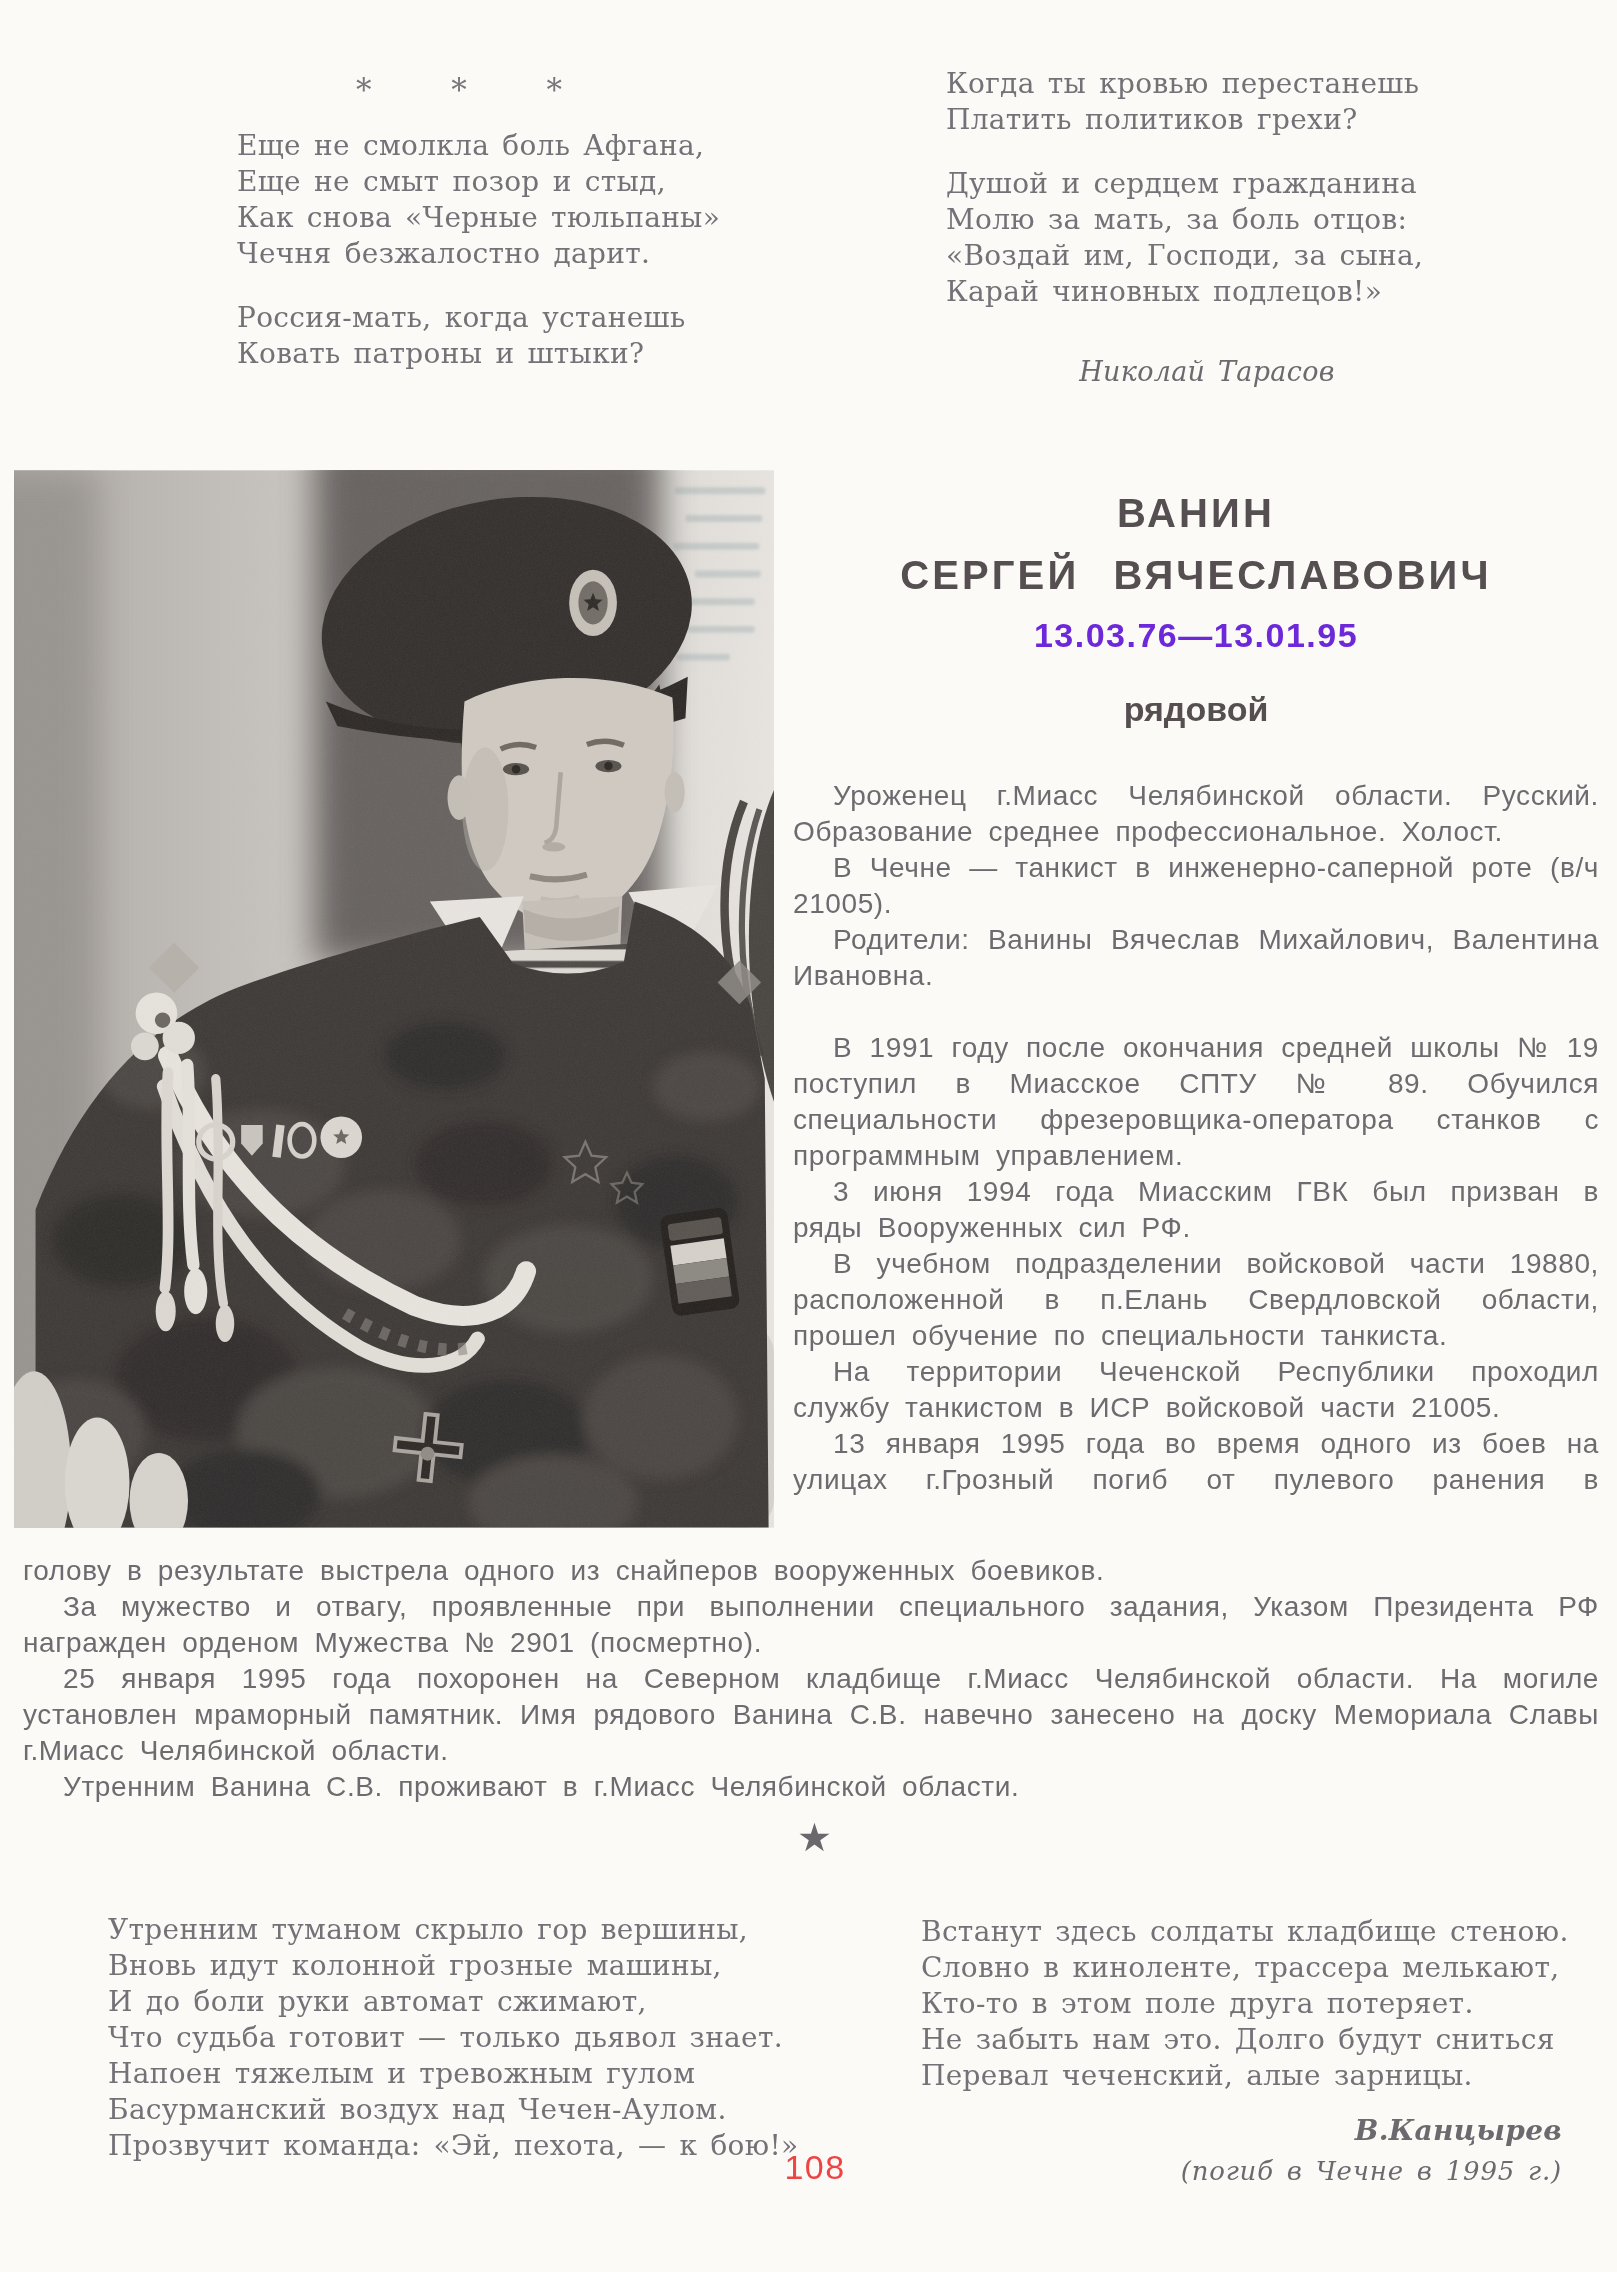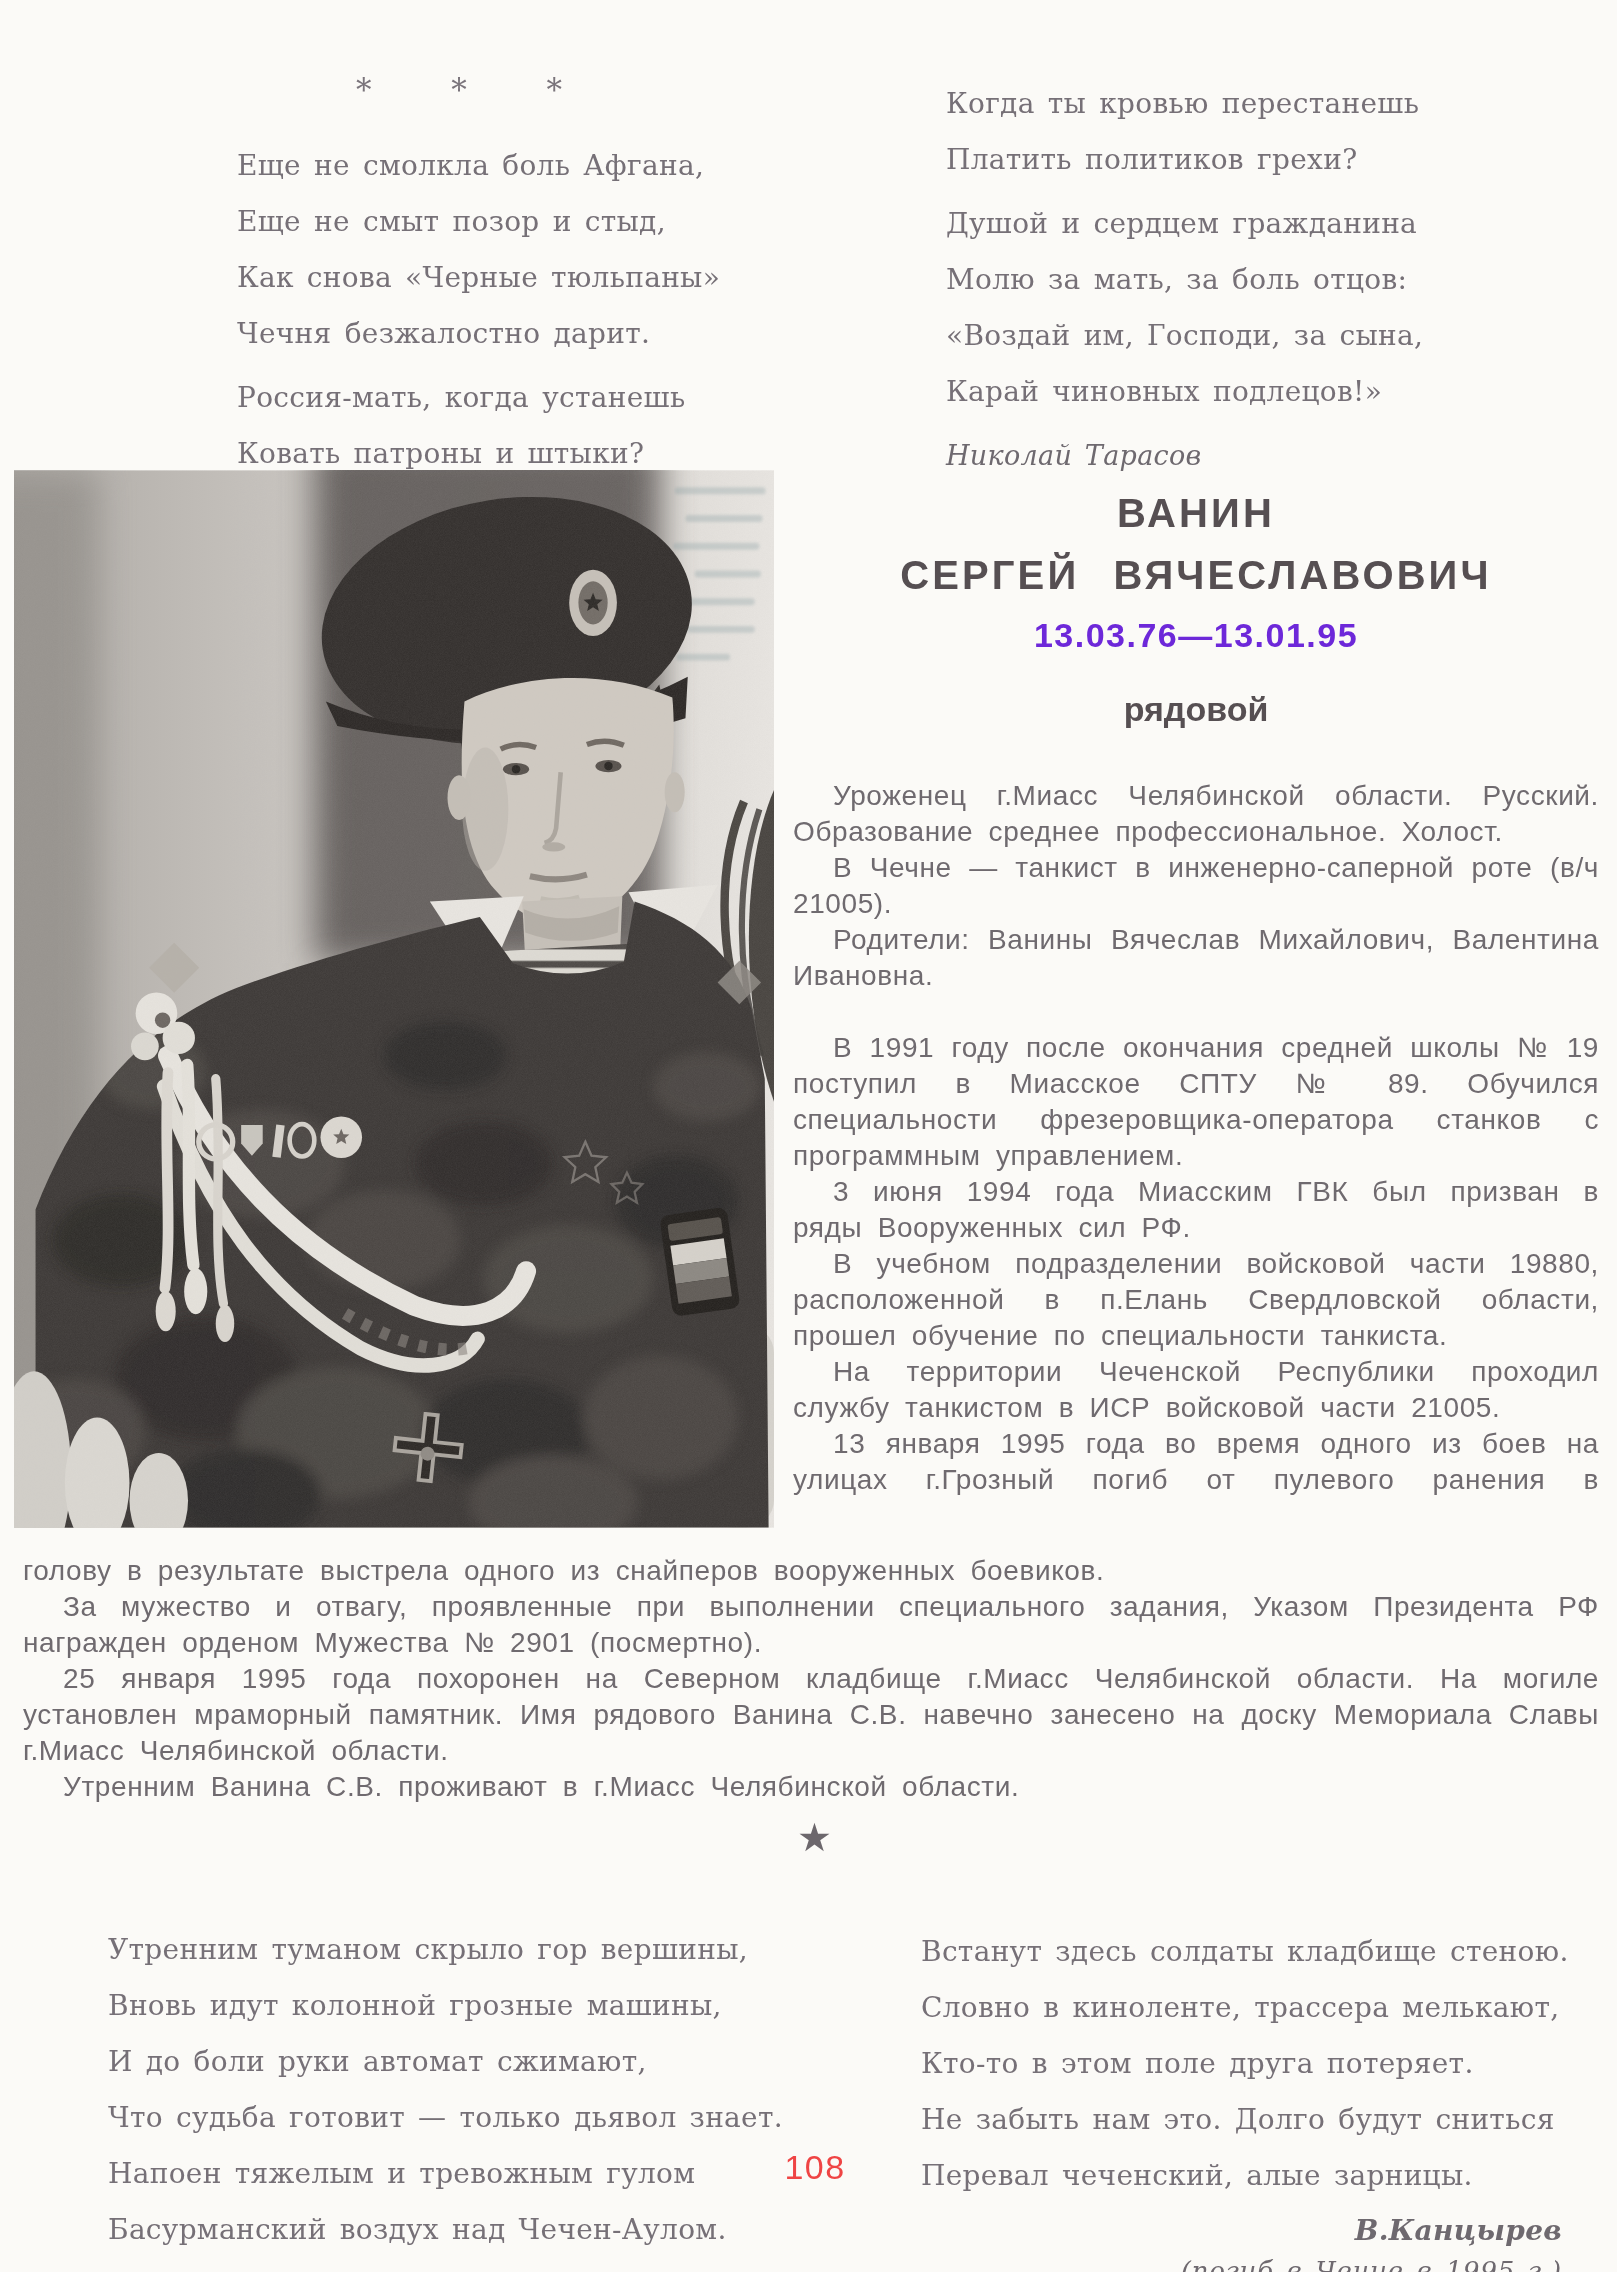--- a/index.html
+++ b/index.html
@@ -4,23 +4,23 @@
 <style>
   html,body{margin:0;padding:0;background:#e8e8e8;}
   .page{
     position:relative; width:1618px; height:2273px;
     background:#fbfaf7; overflow:hidden;
     font-family:"Liberation Sans", sans-serif;
   }
   .abs{position:absolute;}
   
   .poem{font-family:"DejaVu Serif", serif; color:#767077; font-size:28px; line-height:36px; letter-spacing:0.3px; word-spacing:3.9px;}
-  .poem .line{white-space:pre;margin-top:20px;}
+  .poem .line{white-space:pre;}
   .stanza-gap{margin-top:28px;}
-  .poem-author{font-style:italic; font-size:27px; color:#6e696f; text-align:left; margin-top:28px; padding-right:3.1px;}
+  .poem-author{font-style:italic; font-size:27px; color:#6e696f; text-align:center; margin-top:44px; padding-right:3.1px;}
   .stars-header{font-family:"DejaVu Serif", serif; color:#7a747b; font-size:31px; letter-spacing:20px; white-space:pre;}
   
   .m-surname,.m-name{font-weight:700; color:#564f52; font-size:40px; text-align:center; letter-spacing:3.1px; word-spacing:20px; line-height:46px;}
   .m-name{margin-top:16px;text-align:center;}
   .m-dates{font-weight:700; color:#6d28d9; font-size:34px; text-align:center; letter-spacing:1.5px; margin-top:18px;}
   .m-rank{font-weight:700; color:#564f52; font-size:34px; text-align:center; margin-top:35px;}
   .body-text{color:#6f6a6f; font-size:28px; line-height:36px; text-align:justify; letter-spacing:0.6px; word-spacing:7px;}
   .body-text p.para{margin:0; text-indent:40px;}
   .group-a{margin-top:49px;}
   .group-b{margin-top:36px;}

